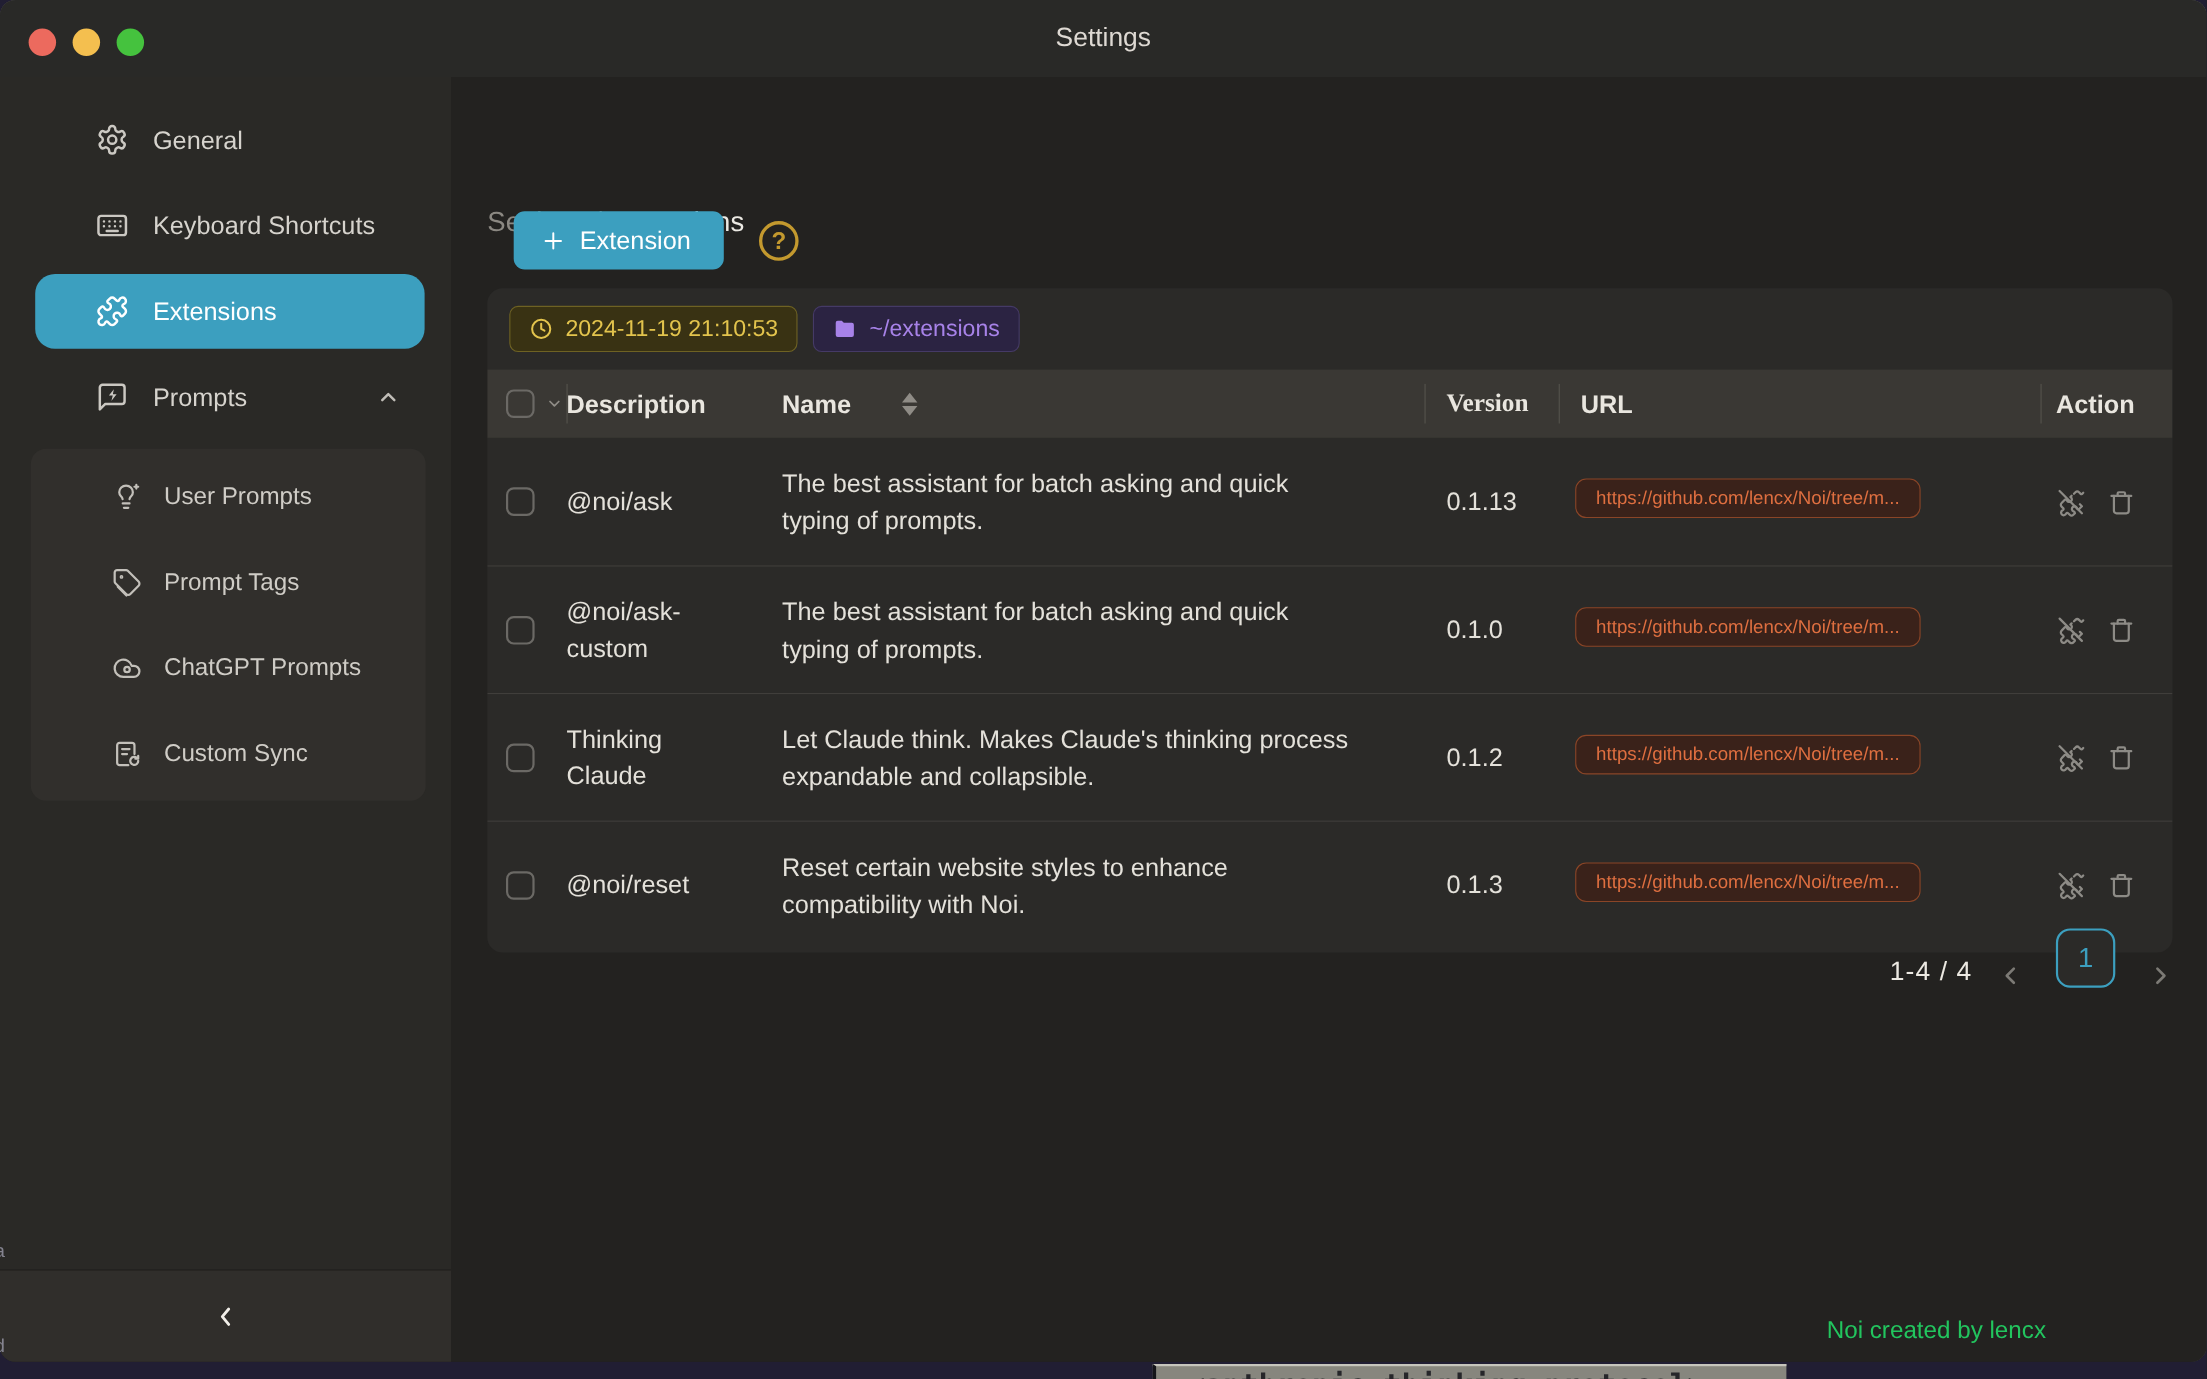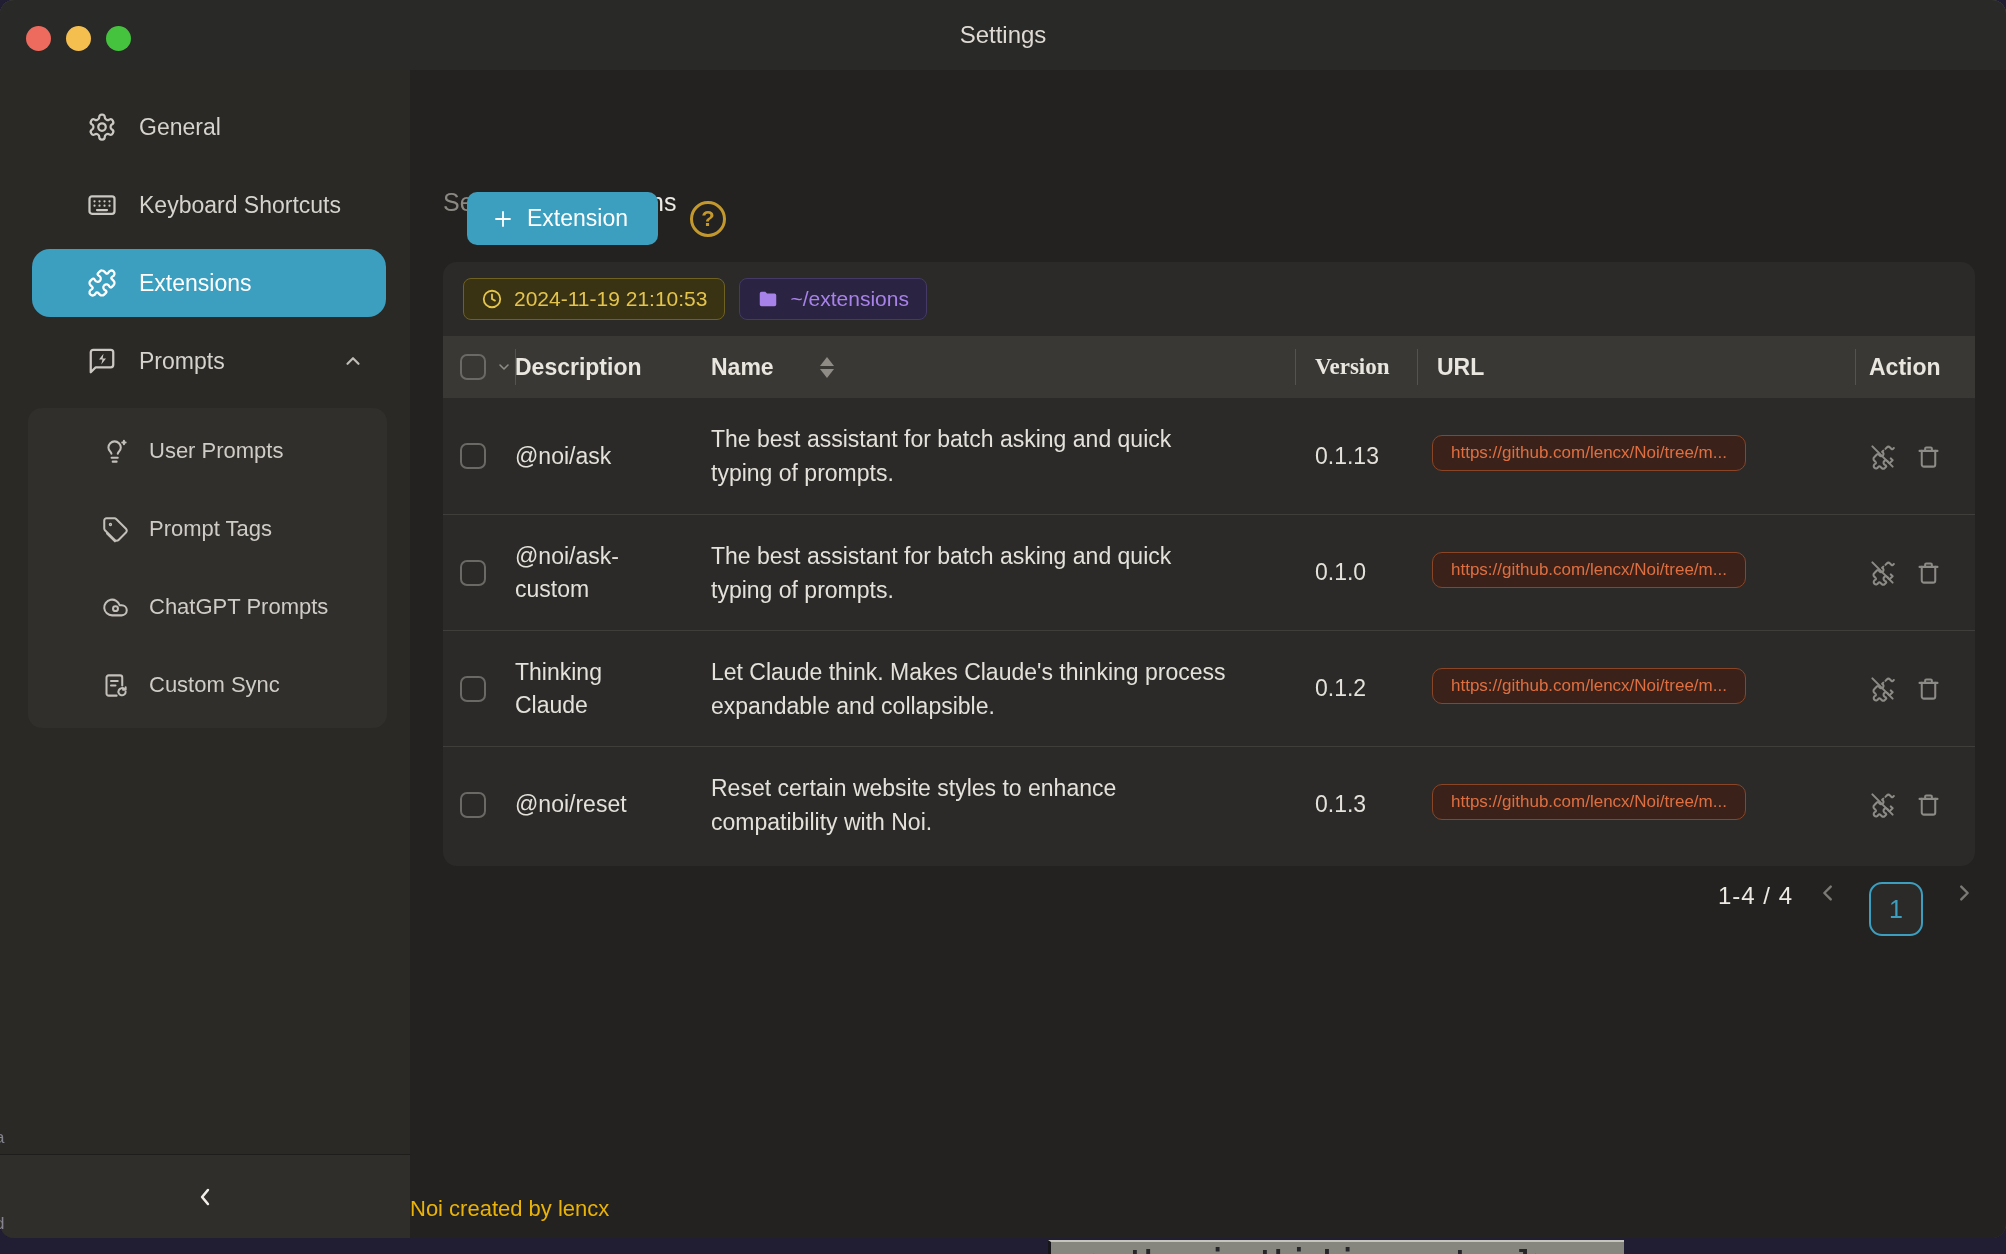--- a/index.html
+++ b/index.html
@@ -66,27 +66,27 @@
   .trow + .trow { border-top:1px solid #403e3b; }
   .td-check { padding-left:17px; height:100%; display:flex; align-items:center; }
   .td-name { white-space:pre-line; line-height:33px; padding-right:10px; }
   .td-desc { line-height:34px; max-width:560px; white-space:pre-line; }
   .td-version { }
   .url-pill { display:inline-block; max-width:400px; padding:7px 18px; background:#3a221a; border:1.5px solid #8a4527; border-radius:10px;
               color:#df6f40; font-size:17px; white-space:nowrap; overflow:hidden; cursor:pointer; }
   .td-actions { display:flex; gap:19px; align-items:center; padding-left:14px; }
   .act { width:27px; height:27px; color:#8d8b86; cursor:pointer; }
 
-  .pagination { position:absolute; top:812px; right:31px; height:56px; display:flex; align-items:flex-start; gap:24px; }
+  .pagination { position:absolute; top:772px; right:31px; height:56px; display:flex; align-items:flex-end; gap:24px; }
   .range { color:#ece9e2; font-size:24px; font-weight:500; letter-spacing:1px; }
   .pg-chev { width:22px; height:22px; color:#7c7a75; cursor:pointer; }
   .pg-box { width:54px; height:54px; border:2.5px solid #3c9fbf; border-radius:13px; color:#3c9fbf; font-size:25px; font-weight:500;
             display:flex; align-items:center; justify-content:center; margin:0 6px; background:#2b2a28; cursor:pointer; }
 
-  .credit { position:absolute; bottom:16px; left:0; width:1450px; text-align:left; color:#eab308; font-size:22px; }
+  .credit { position:absolute; bottom:16px; left:0; width:1450px; text-align:right; color:#22c55e; font-size:22px; }
 
   
   .bg-window { position:absolute; left:1048px; right:0; top:1240px; bottom:0; background:#87867e; border-top:2px solid #c6c5bd;
                border-left:3px solid #15151a; overflow:hidden; }
   .bg-window .code { display:block; margin:2px 0 0 28px; font-family:"DejaVu Sans Mono","Liberation Mono",monospace;
                      font-weight:bold; font-size:27px; color:#26262a; white-space:nowrap; }
   .edge-frag { position:absolute; left:-5px; color:#84838f; font-size:17px; z-index:5; }
   .edge-frag.a { top:1128px; } .edge-frag.d { top:1214px; }
 
   svg { display:block; width:100%; height:100%; }

